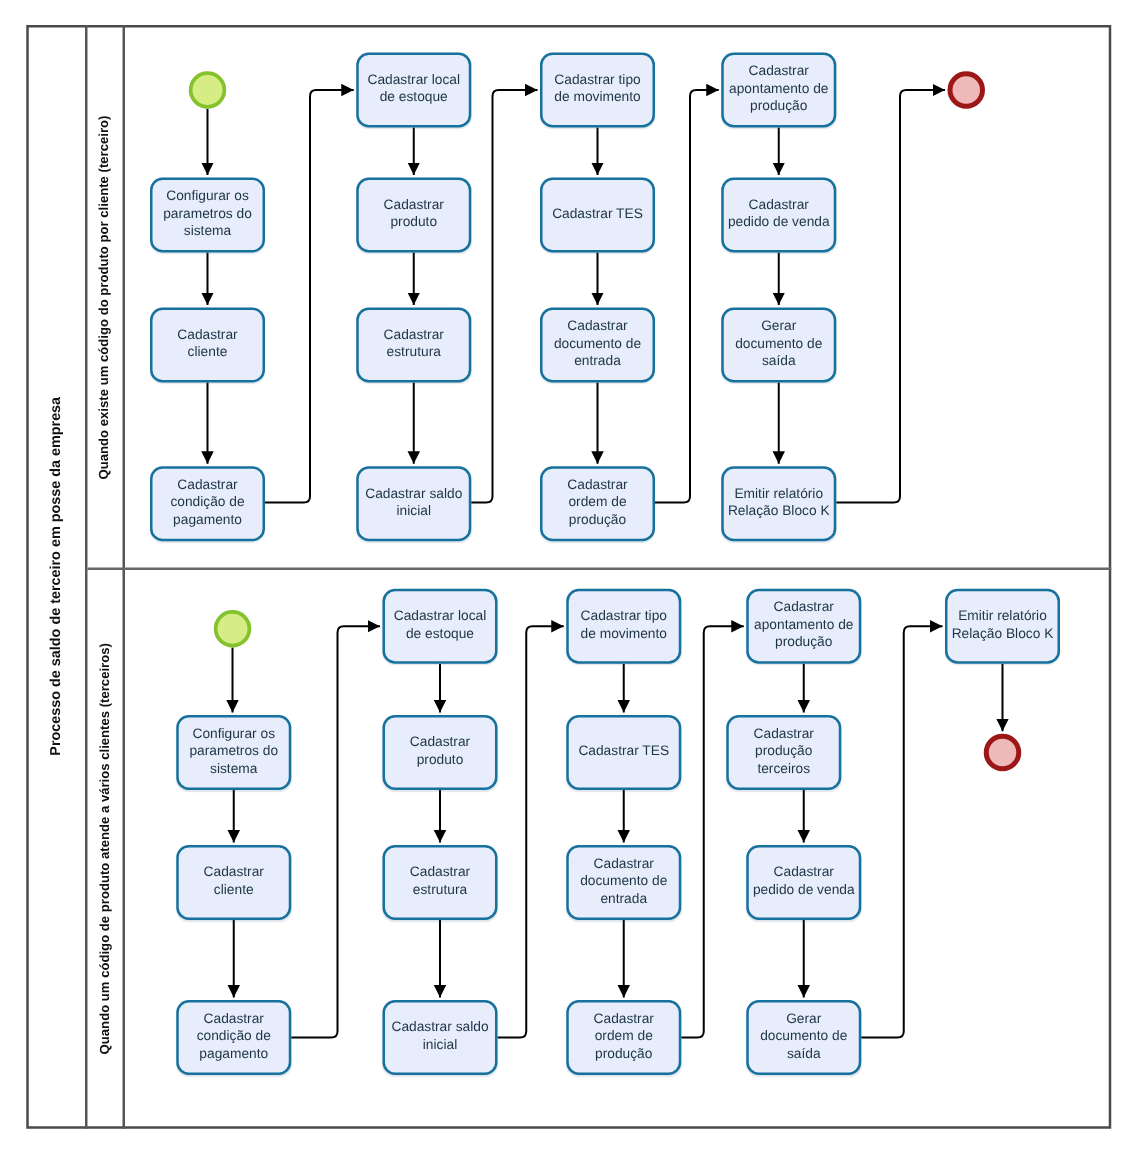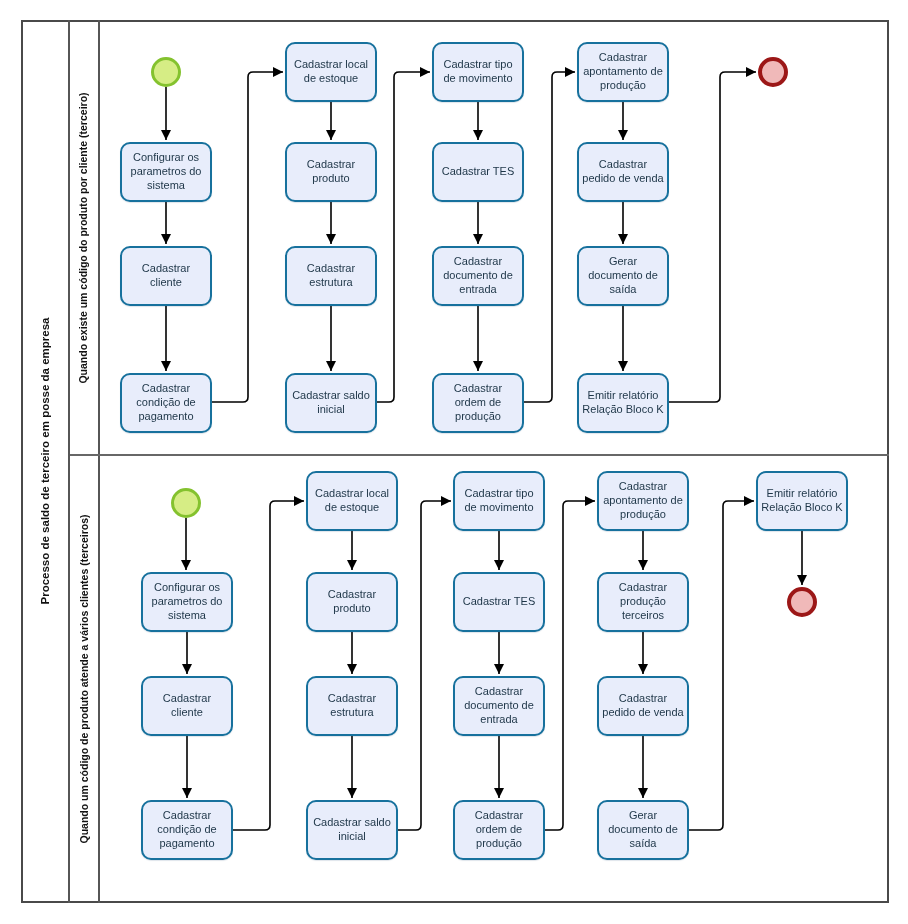--- a/index.html
+++ b/index.html
@@ -163,21 +163,21 @@
     </div>
   <div class="task" style="left:453px;top:676px;">
       <span>Cadastrar documento de entrada</span>
     </div>
   <div class="task" style="left:453px;top:800px;">
       <span>Cadastrar ordem de produção</span>
     </div>
   <div class="task" style="left:597px;top:471px;">
       <span>Cadastrar apontamento de produção</span>
     </div>
-  <div class="task" style="left:597px;top:572px;">
+  <div class="task" style="left:581px;top:572px;">
       <span>Cadastrar produção terceiros</span>
     </div>
   <div class="task" style="left:597px;top:676px;">
       <span>Cadastrar pedido de venda</span>
     </div>
   <div class="task" style="left:597px;top:800px;">
       <span>Gerar documento de saída</span>
     </div>
   <div class="task" style="left:756px;top:471px;">
       <span>Emitir relatório Relação Bloco K</span>

